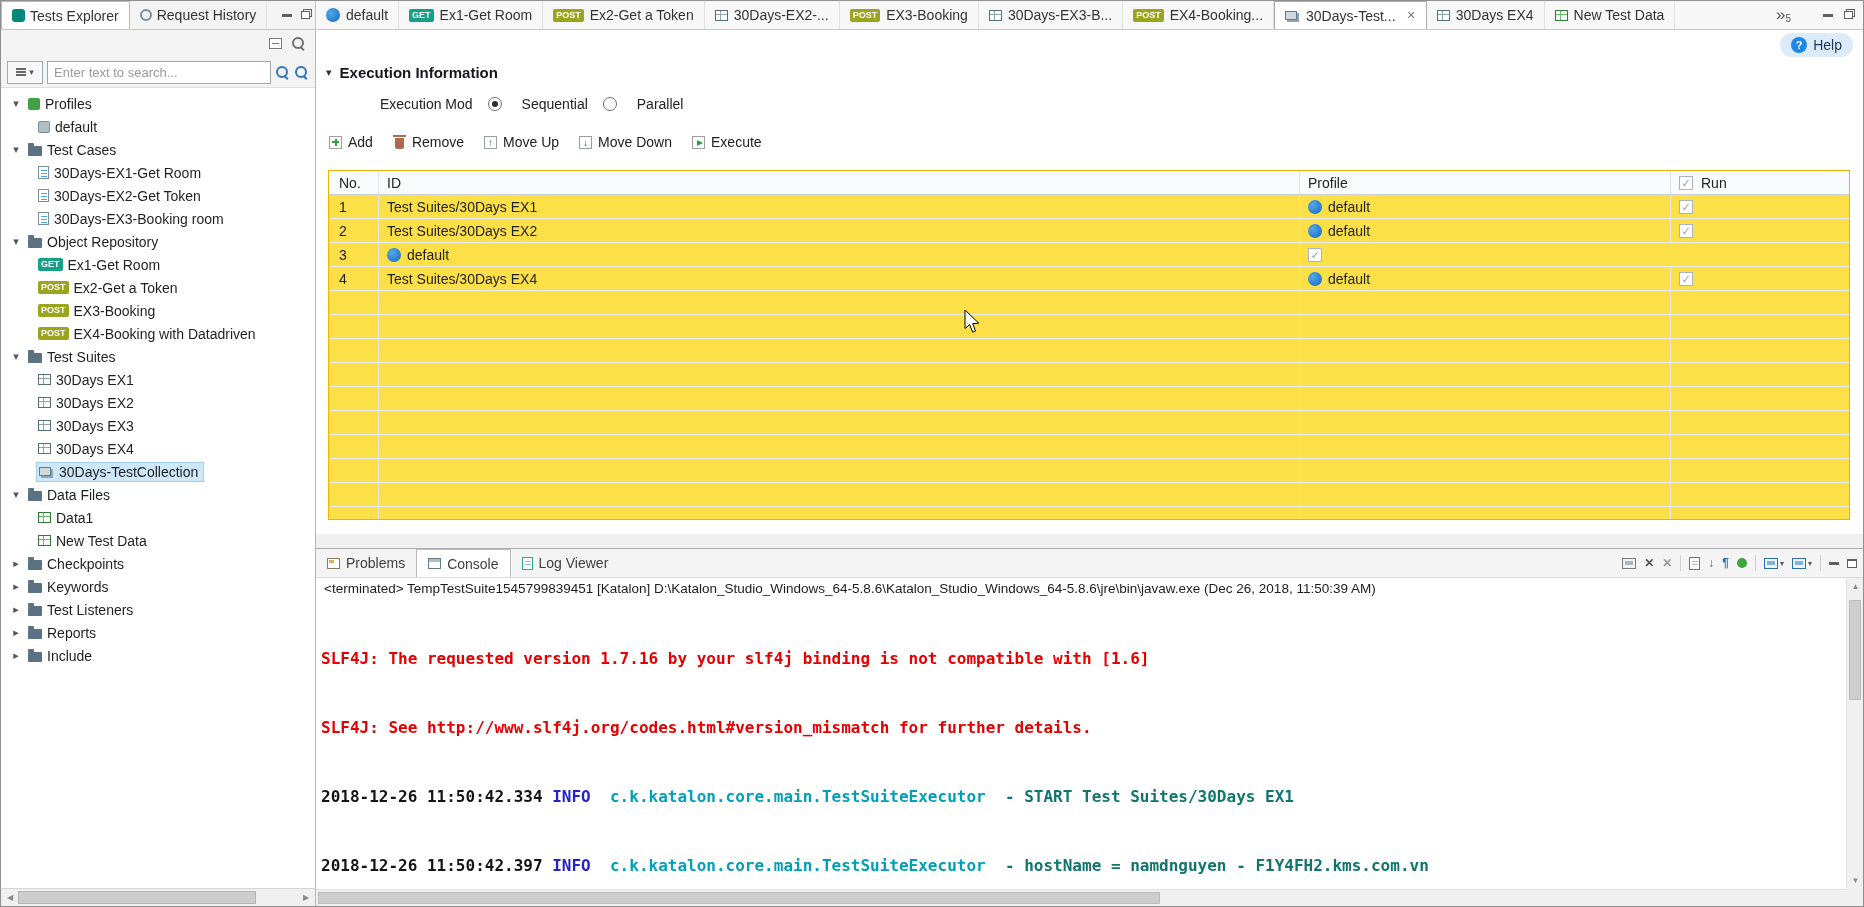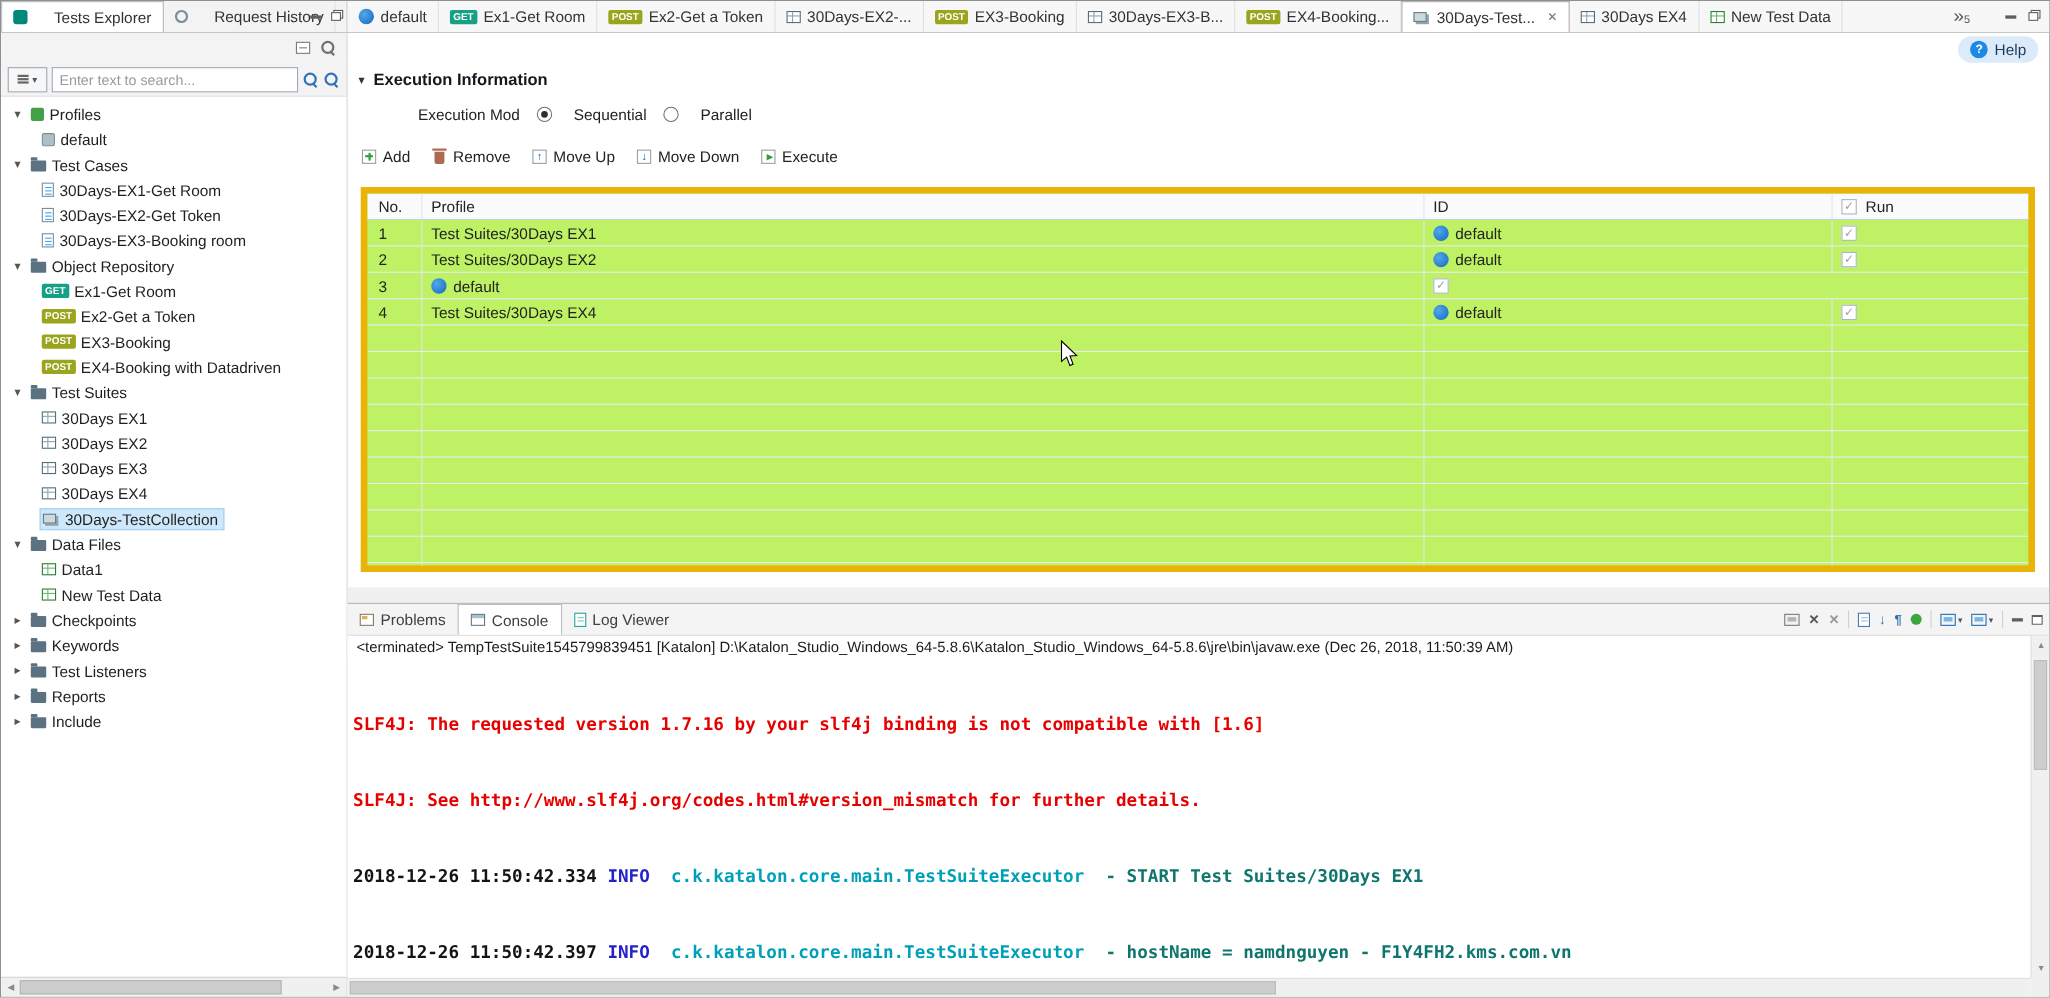--- a/index.html
+++ b/index.html
@@ -3,21 +3,21 @@
 <meta charset="utf-8">
 <style>
 *{box-sizing:border-box;margin:0;padding:0}
 html,body{width:1864px;height:907px;overflow:hidden;background:#e8e8e8}
 #win{position:relative;width:1864px;height:907px;background:#fff;border:1px solid #8f8f8f;font-family:"Liberation Sans",sans-serif;color:#1f1f1f;overflow:hidden}
 .ib{display:inline-block;vertical-align:middle}
 
 
 #topbar{position:absolute;left:0;top:0;right:0;height:29px;background:#f7f7f7;border-bottom:1px solid #c6c6c6;display:flex;z-index:5}
 #lefttabs{width:315px;flex:0 0 315px;display:flex;align-items:stretch;border-right:1px solid #c6c6c6;position:relative;background:#f3f3f3}
-.ltab{display:flex;align-items:center;gap:24px;padding:0 10px;font-size:14px;color:#333;border-right:1px solid #e2e2e2;white-space:nowrap}
+.ltab{display:flex;align-items:center;gap:5px;padding:0 10px;font-size:14px;color:#333;border-right:1px solid #e2e2e2;white-space:nowrap}
 .ltab.sel{background:#fff;border:1px solid #b9b9b9;border-bottom:0}
 .panelctl{position:absolute;right:5px;top:0;height:100%;display:flex;align-items:center;gap:9px}
 #etabs{flex:1;display:flex;align-items:stretch;position:relative;background:#f7f7f7}
 .etab{display:flex;align-items:center;gap:6px;padding:0 10px;font-size:14px;color:#333;border-right:1px solid #e0e0e0;white-space:nowrap}
 .etab.active{background:#fff;border:1px solid #adadad;border-bottom:0}
 .tab-close{font-size:11px;color:#777;margin-left:5px}
 #tab-overflow{position:absolute;right:72px;top:0;height:100%;display:flex;align-items:center;color:#555;font-size:17px}
 #tab-overflow .cnt{font-size:10px;margin-top:7px;color:#555}
 #editor-winctl{position:absolute;right:10px;top:0;height:100%;display:flex;align-items:center;gap:11px}
 
@@ -79,21 +79,21 @@
 #exec-toolbar{position:absolute;left:13px;top:104px;display:flex;align-items:center;gap:20px;font-size:14px}
 .tbtn{display:flex;align-items:center;gap:6px;color:#222}
 .ico-add{width:13px;height:13px;border:1px solid #9e9e9e;background-color:#fff;background-image:linear-gradient(#2e9e3e,#2e9e3e),linear-gradient(#2e9e3e,#2e9e3e);background-size:7px 2px,2px 7px;background-position:center,center;background-repeat:no-repeat}
 .ico-trash{position:relative;width:9px;height:11px;background:#ad6a4e;border-radius:0 0 2px 2px;margin:3px 2px 0}
 .ico-trash::before{content:'';position:absolute;top:-3px;left:-2px;width:13px;height:2px;background:#ad6a4e}
 .ico-ud{width:13px;height:13px;border:1px solid #9e9e9e;background:#fff;color:#1565c0;font-size:10px;line-height:11px;text-align:center;font-weight:bold}
 .ico-exec{width:13px;height:13px;border:1px solid #9e9e9e;background:#fff;position:relative}
 .ico-exec::after{content:'';position:absolute;left:4px;top:3px;border-left:6px solid #2e9e3e;border-top:3px solid transparent;border-bottom:3px solid transparent}
 
 
-#stable{position:absolute;left:12px;top:140px;width:1522px;height:350px;background:#bef264;border:6px solid #eab308;overflow:hidden}
+#stable{position:absolute;left:12px;top:140px;width:1522px;height:350px;background:#fde047;border:1px solid #eab308;overflow:hidden}
 .trow{display:grid;grid-template-columns:50px 1fr 371px 178px;height:24px;border-bottom:1px solid #e7ecf0}
 .trow.thead{background:#fafbfc;border-bottom:1px solid #c9d2d9;font-size:14px;color:#222}
 .tc{height:100%;display:flex;align-items:center;border-right:1px solid #e1e6ea;font-size:14px;color:#222;overflow:hidden;white-space:nowrap}
 .tc:last-child{border-right:none}
 .c-no{padding-left:10px}
 .c-id{padding-left:8px}
 .c-prof{padding-left:8px;gap:6px}
 .cb{width:14px;height:14px;border:1px solid #a9b6c0;background:#fff;color:#98a2aa;font-size:11px;line-height:12px;text-align:center;margin-left:8px;flex:0 0 14px}
 .runlbl{margin-left:8px}
 #sash{position:absolute;left:0;right:0;top:504px;height:14px;background:#f0f0f0}
@@ -383,22 +383,22 @@
         </span>
       <span class="tbtn">
           <span class="ib ico-exec"></span>
           <span>Execute</span>
         </span>
     </div>
 
     <div id="stable">
       <div class="trow thead">
         <div class="tc c-no">No.</div>
+        <div class="tc c-id">ID</div>
         <div class="tc c-prof">Profile</div>
-        <div class="tc c-id">ID</div>
         <div class="tc c-run">
             <span class="cb">✓</span>
             <span class="runlbl">Run</span>
           </div>
       </div>
       <div class="trow">
         <div class="tc c-no">1</div>
         <div class="tc c-id">Test Suites/30Days EX1</div>
         <div class="tc c-prof">
             <span class="ico-profile"></span>

